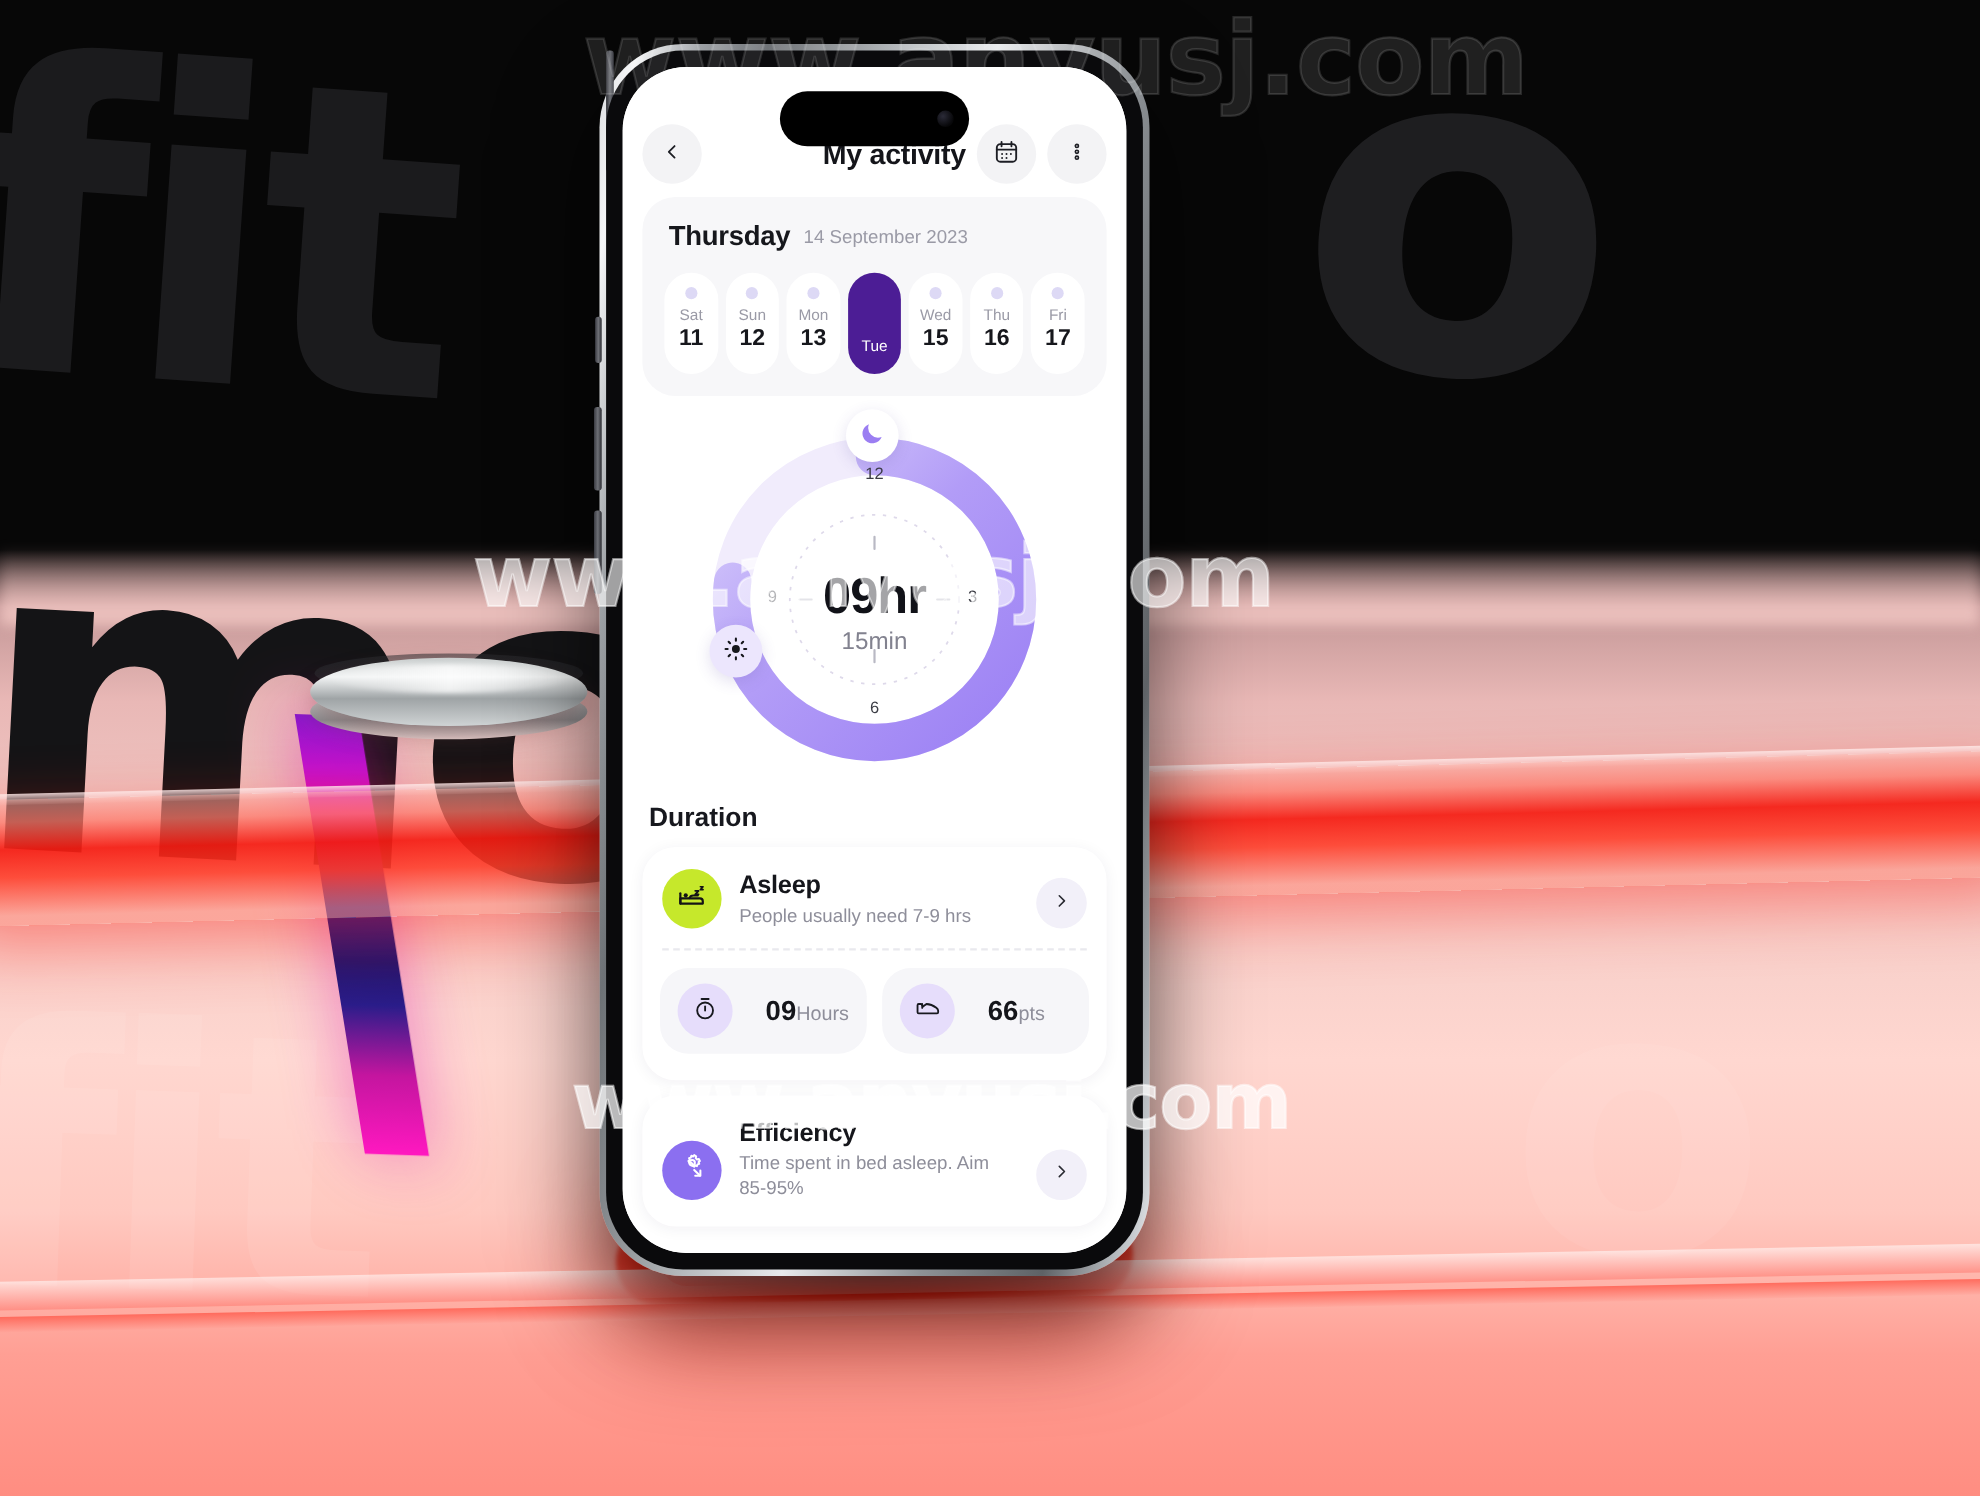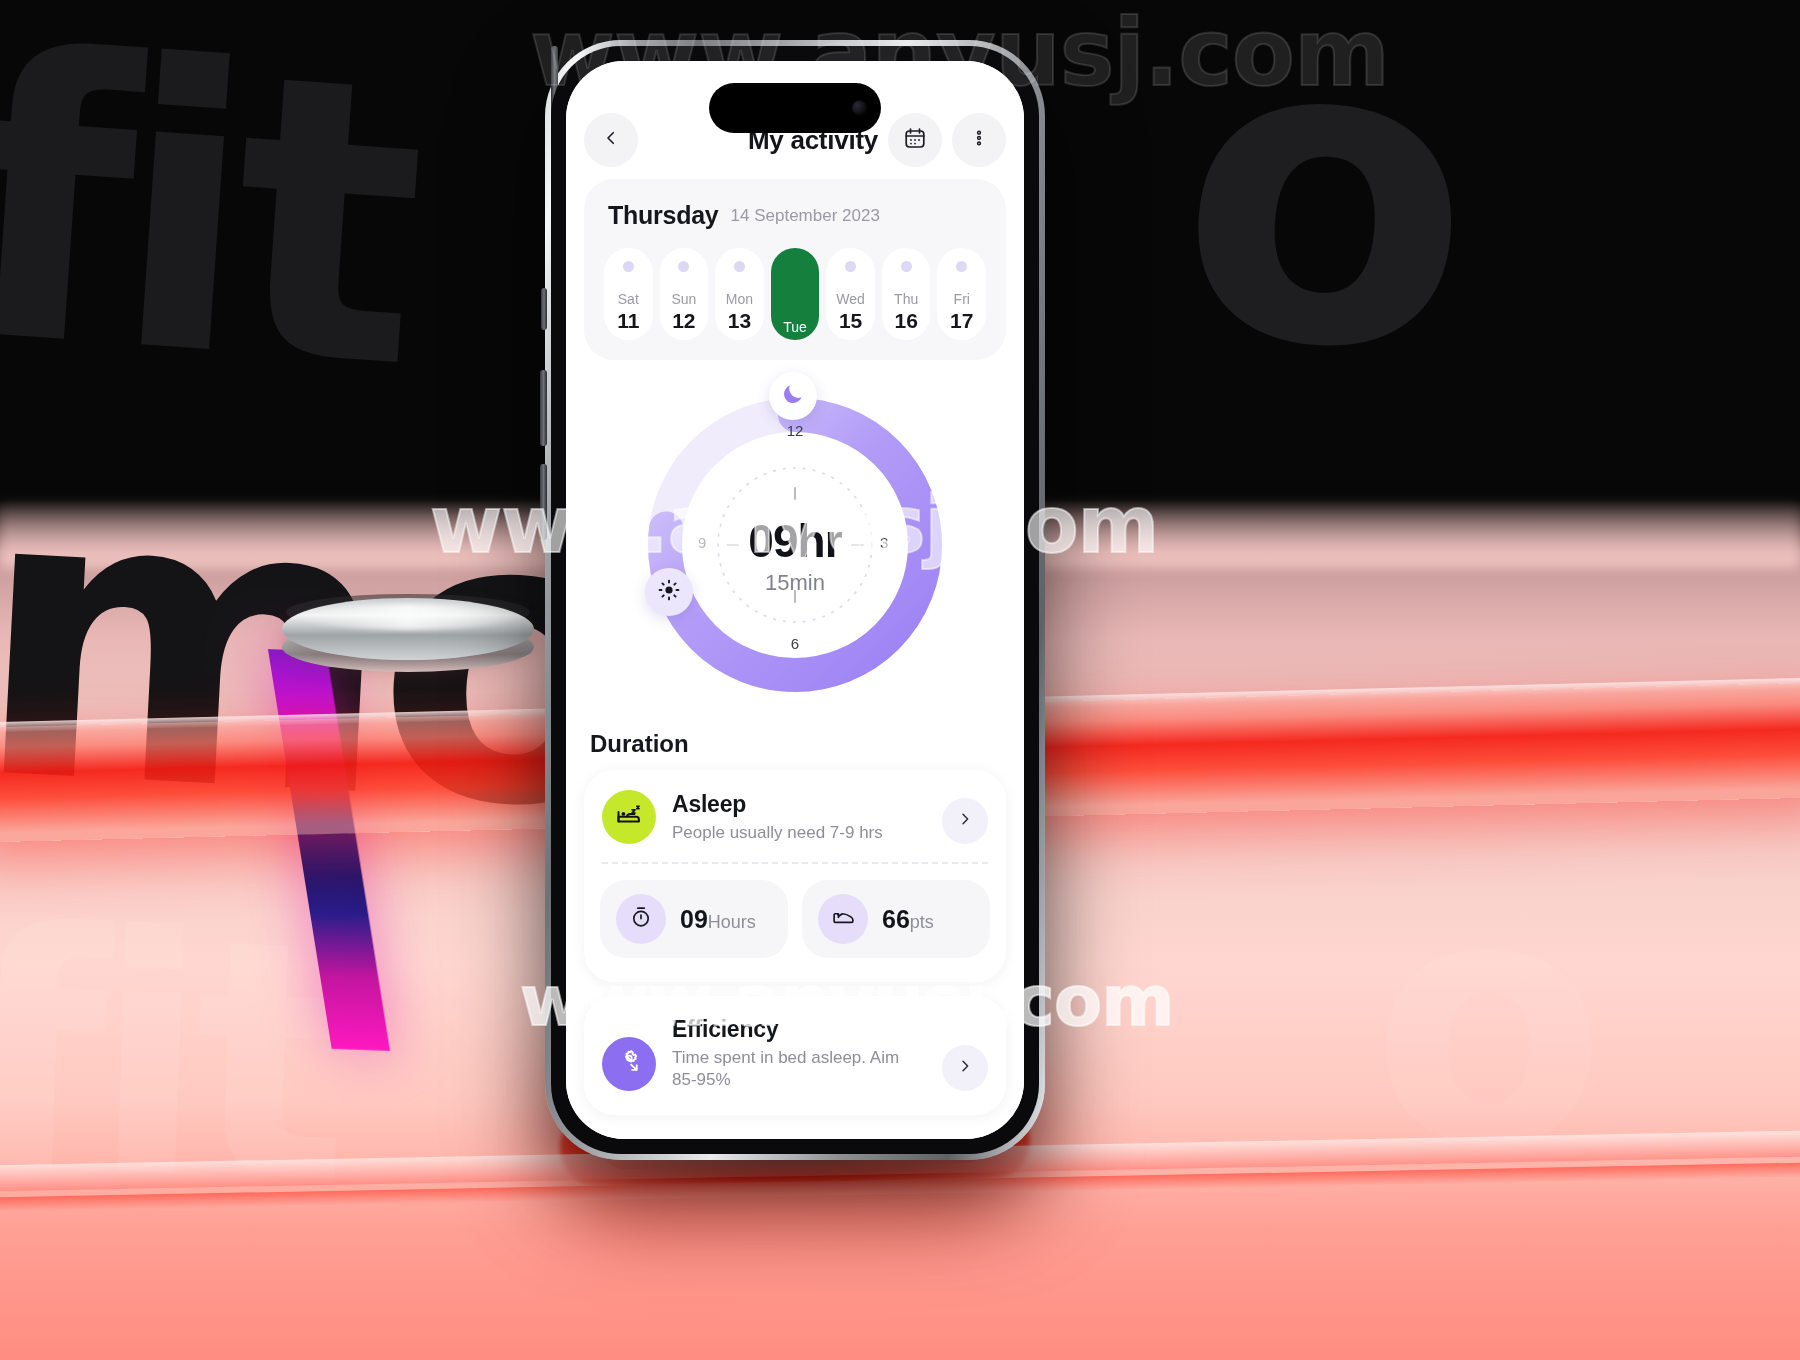--- a/index.html
+++ b/index.html
@@ -213,23 +213,23 @@
   .date-day{ font-size:25px; font-weight:700; color:#16171c; letter-spacing:-0.01em;}
   .date-full{ font-size:17px; color:#9a9aa6; }
 
   .days{ display:flex; gap:7px; margin-top:18px; }
   .day{
     flex:1; height:92px; border-radius:26px; background:#ffffff;
     display:flex; flex-direction:column; align-items:center;
     padding-top:13px; cursor:pointer;
   }
   .day .dot{ width:11px; height:11px; border-radius:50%; background:#ddd9f5; }
-  .day .dw{ font-size:14px; color:#9a9aa6; margin-top:19px; }
+  .day .dw{ font-size:14px; color:#9a9aa6; margin-top:6px; }
   .day .dn{ font-size:21px; font-weight:700; color:#16171c; margin-top:2px; }
-  .day.sel{ background:#15803d;gap:39px; }
+  .day.sel{ background:#4c1d95;gap:39px; }
   .day.sel .dot{ background:#ffffff; }
   .day.sel .dw{ color:#ffffff; }
   .day.sel .dn{ color:#ffffff; }
 
   
   .ring-zone{ position:relative; height:350px; margin-top:10px; }
   .ring-svg{ position:absolute; left:50%; top:0; transform:translateX(-50%); }
   .ring-center{
     position:absolute; left:50%; top:144px; transform:translateX(-50%);
     text-align:center; width:240px;
@@ -259,21 +259,21 @@
   .dsub{ font-size:17px; color:#8e8e9a; margin-top:4px; line-height:1.28; }
   .chev{
     width:46px; height:46px; border-radius:50%; background:#f2f0f9;
     display:flex; align-items:center; justify-content:center; flex:0 0 auto; cursor:pointer;
   }
   .dash{ border-top:2px dashed #e9e9ee; margin:0 18px; }
 
   .stats{ display:flex; gap:14px; padding:16px 16px 18px; }
   .stat{
     flex:1; background:#f6f6f9; border-radius:26px;
-    display:flex; align-items:center; gap:14px; padding:14px 16px;
+    display:flex; align-items:center; gap:30px; padding:14px 16px;
   }
   .stat .sic{ width:50px; height:50px; border-radius:50%; background:#e6ddfb;
               display:flex; align-items:center; justify-content:center; flex:0 0 auto;}
   .snum{ font-size:25px; font-weight:700; color:#14151a; }
   .sunit{ font-size:18px; color:#8e8e9a; font-weight:400; }
 
   
   .site-wm{
     position:absolute; font-family:"DejaVu Sans", sans-serif; font-weight:700;
     color:rgba(255,255,255,0.55);

